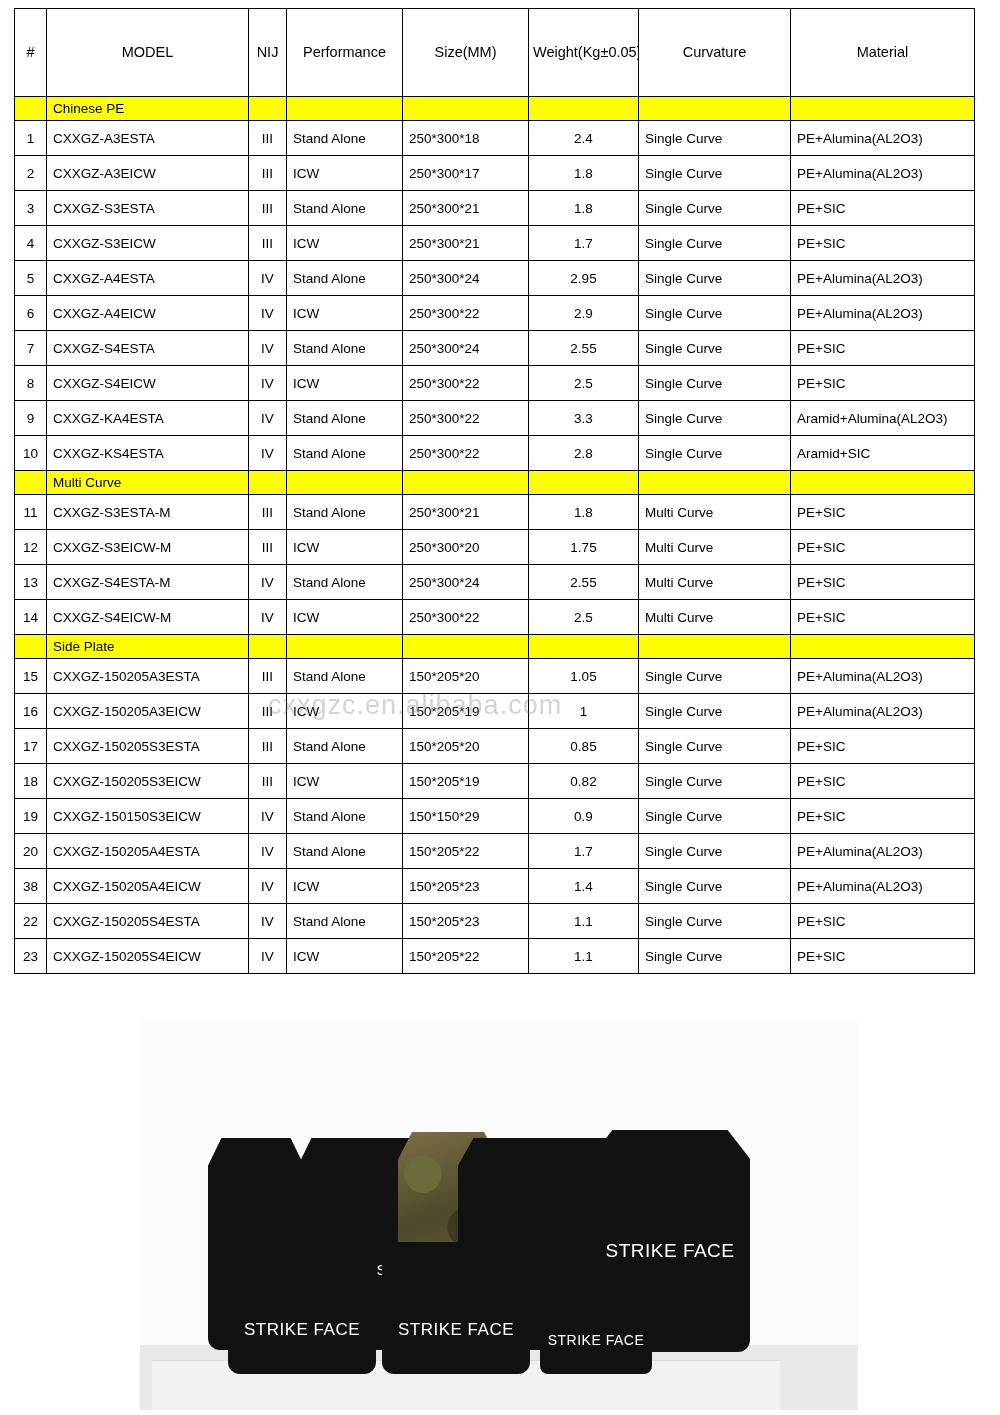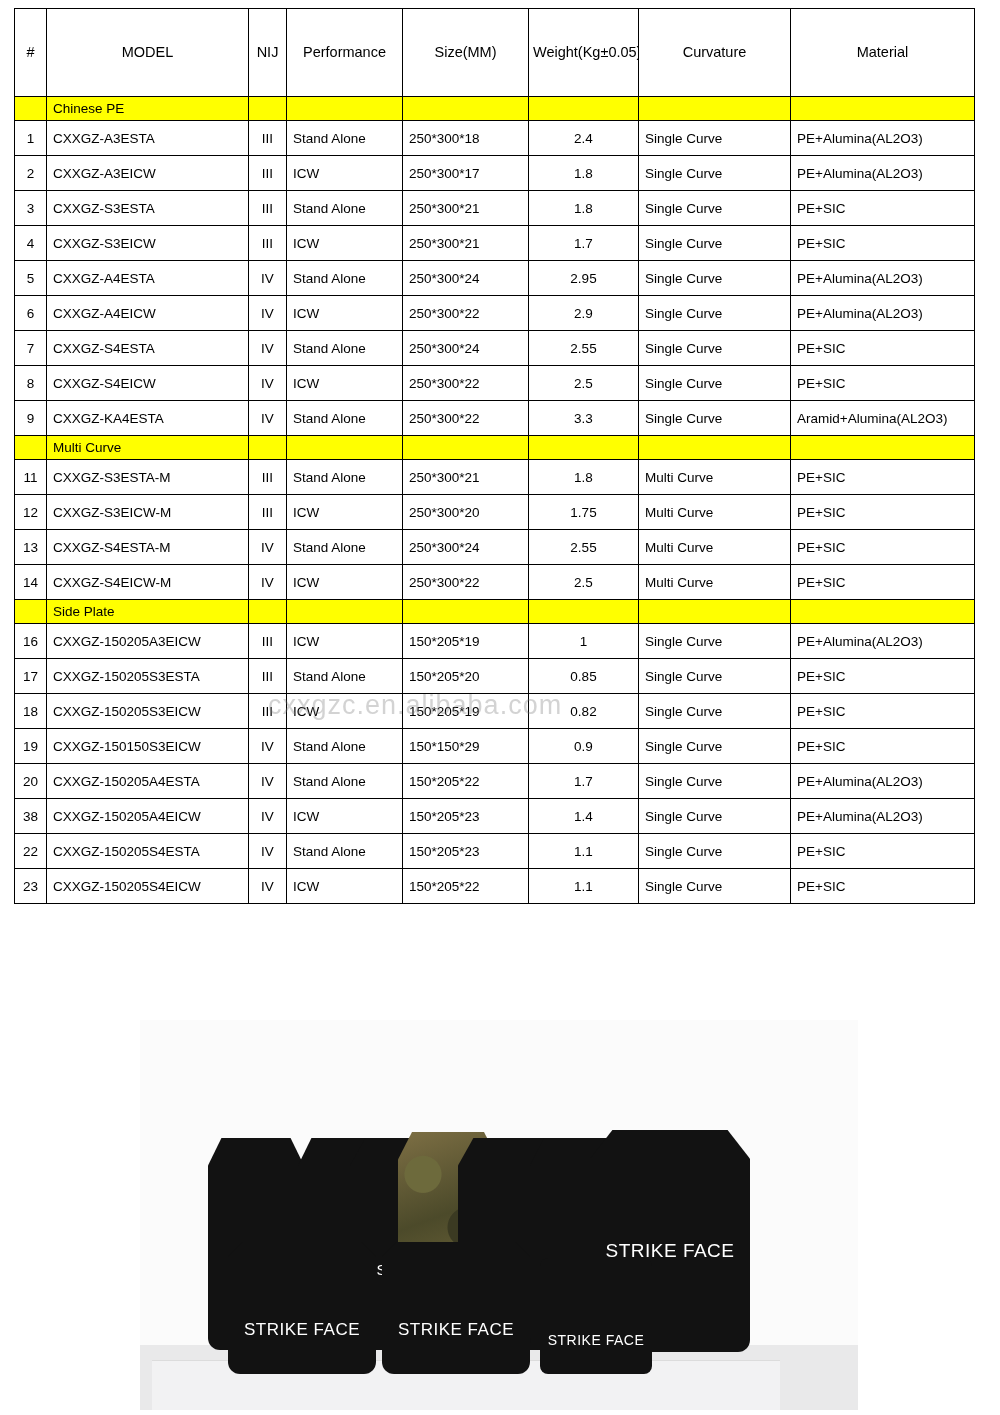--- a/index.html
+++ b/index.html
@@ -281,20 +281,30 @@
         <tr>
           <td class="num">9</td>
           <td class="model">CXXGZ-KA4ESTA</td>
           <td class="nij">IV</td>
           <td class="perf">Stand Alone</td>
           <td class="size">250*300*22</td>
           <td class="weight">3.3</td>
           <td class="curv">Single Curve</td>
           <td class="mat">Aramid+Alumina(AL2O3)</td>
         </tr>
+        <tr>
+          <td class="num">10</td>
+          <td class="model">CXXGZ-KS4ESTA</td>
+          <td class="nij">IV</td>
+          <td class="perf">Stand Alone</td>
+          <td class="size">250*300*22</td>
+          <td class="weight">2.8</td>
+          <td class="curv">Single Curve</td>
+          <td class="mat">Aramid+SIC</td>
+        </tr>
         <tr class="section">
           <td class="num"></td>
           <td class="seclabel">Multi Curve</td>
           <td></td>
           <td></td>
           <td></td>
           <td></td>
           <td></td>
           <td></td>
         </tr>
@@ -340,20 +350,30 @@
         </tr>
         <tr class="section">
           <td class="num"></td>
           <td class="seclabel">Side Plate</td>
           <td></td>
           <td></td>
           <td></td>
           <td></td>
           <td></td>
           <td></td>
+        </tr>
+        <tr>
+          <td class="num">15</td>
+          <td class="model">CXXGZ-150205A3ESTA</td>
+          <td class="nij">III</td>
+          <td class="perf">Stand Alone</td>
+          <td class="size">150*205*20</td>
+          <td class="weight">1.05</td>
+          <td class="curv">Single Curve</td>
+          <td class="mat">PE+Alumina(AL2O3)</td>
         </tr>
         <tr>
           <td class="num">16</td>
           <td class="model">CXXGZ-150205A3EICW</td>
           <td class="nij">III</td>
           <td class="perf">ICW</td>
           <td class="size">150*205*19</td>
           <td class="weight">1</td>
           <td class="curv">Single Curve</td>
           <td class="mat">PE+Alumina(AL2O3)</td>

